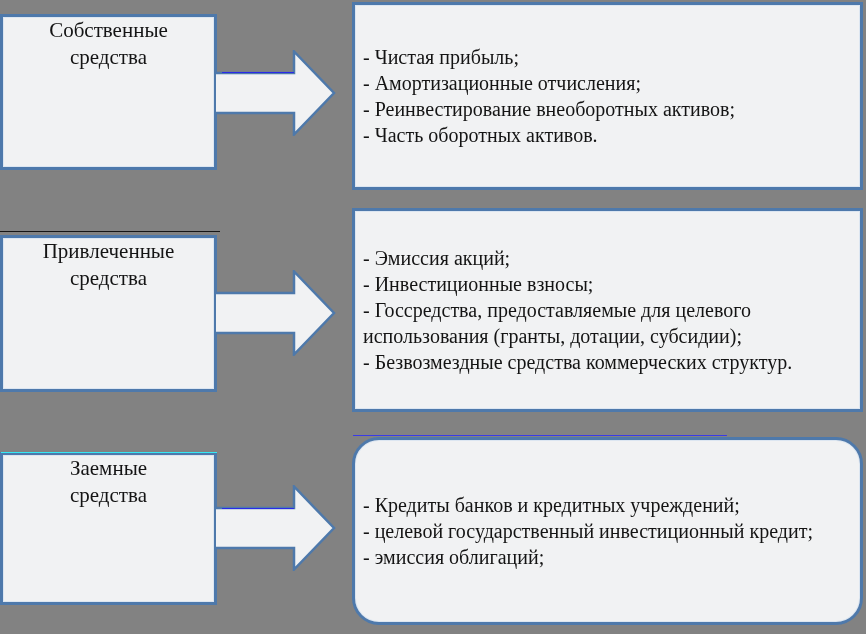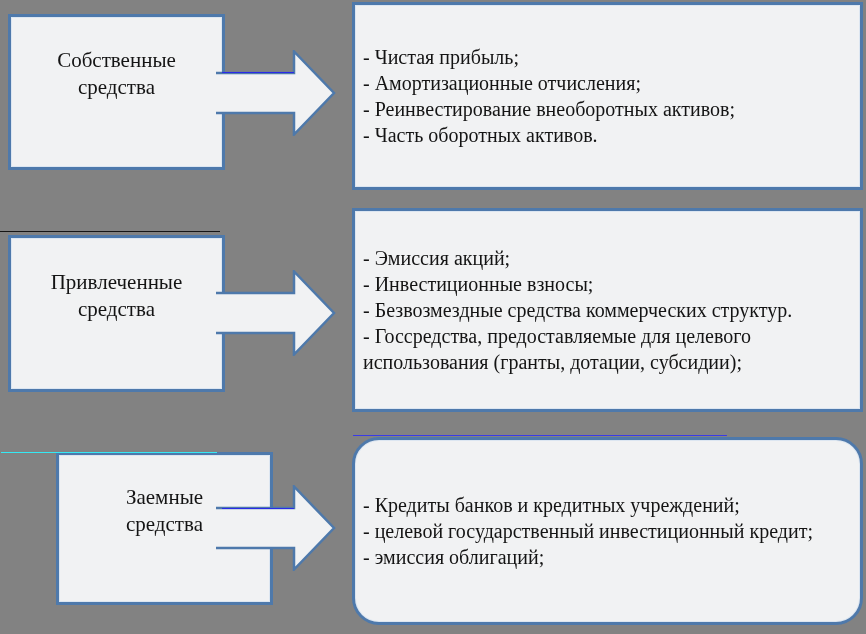--- a/index.html
+++ b/index.html
@@ -11,31 +11,31 @@
     font-family:"Liberation Serif","DejaVu Serif",serif;
     color:var(--text,#141414);
   }
   .box{
     position:absolute;
     box-sizing:border-box;
     background:var(--box-fill,#f1f2f3);
     border:3px solid var(--box-border,#4e79ab);
     box-shadow:inset 0 0 0 1px #dce6f1;
   }
-  .lbox{left:8px;width:217px;display:flex;align-items:center;justify-content:center;}
+  .lbox{left:0;width:217px;display:flex;justify-content:center;}
   .lbox .label{
     width:100%;
     text-align:center;
     font-size:21px;line-height:27px;
     white-space:pre-line;
     padding-bottom:36px;
   }
   .lbox.r1{top:14px;height:156px;}
   .lbox.r2{top:235px;height:157px;}
-  .lbox.r3{top:452px;height:153px;margin-left:48px;}
+  .lbox.r3{top:452px;height:153px;}
   .rbox{
     left:352px;width:511px;
     display:flex;flex-direction:column;justify-content:center;
     text-align:left;
     padding:16px 8px;
   }
   .rbox .item{font-size:20px;line-height:26px;}
   .rbox.r1{top:2px;height:188px;}
   .rbox.r2{top:208px;height:204px;}
   .rbox.r3{top:437px;height:188px;border-radius:27px;}
@@ -72,22 +72,22 @@
   <div class="box lbox r2">
     <div class="label">Привлеченные
 средства</div>
   </div>
   <svg class="arrow a2" viewBox="0 0 120 86">
     <polygon points="-3,23 78,23 78,1.5 118,43 78,84.5 78,63 -3,63" fill="#f1f2f3" stroke="#4e79ab" stroke-width="2.5"></polygon>
   </svg>
   <div class="box rbox r2">
     <div class="item">- Эмиссия акций;</div>
     <div class="item">- Инвестиционные взносы;</div>
+    <div class="item">- Госсредства, предоставляемые для целевого использования (гранты, дотации, субсидии);</div>
     <div class="item">- Безвозмездные средства коммерческих структур.</div>
-    <div class="item">- Госсредства, предоставляемые для целевого использования (гранты, дотации, субсидии);</div>
   </div>
 
   <div class="box lbox r3">
     <div class="label">Заемные
 средства</div>
   </div>
   <svg class="arrow a3" viewBox="0 0 120 86">
     <polygon points="-3,23 78,23 78,1.5 118,43 78,84.5 78,63 -3,63" fill="#f1f2f3" stroke="#4e79ab" stroke-width="2.5"></polygon>
   </svg>
   <div class="box rbox r3">

